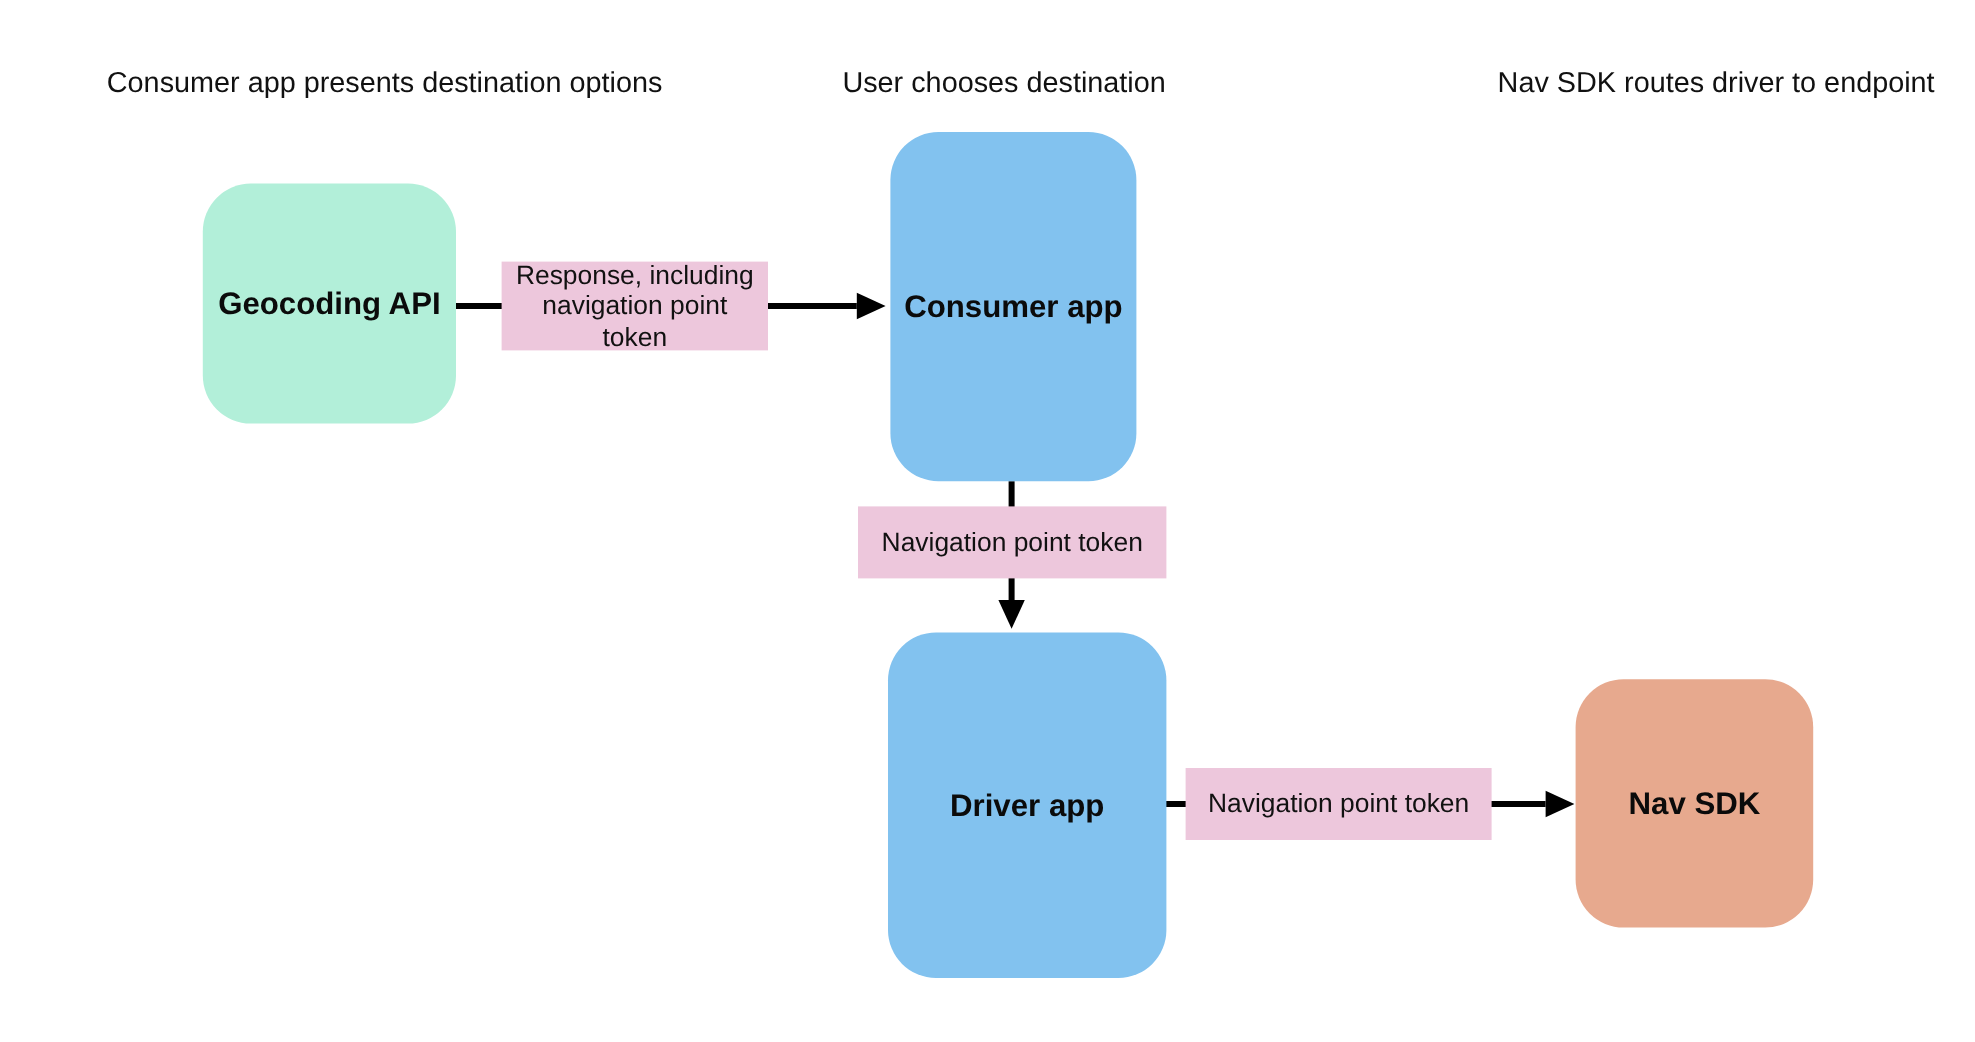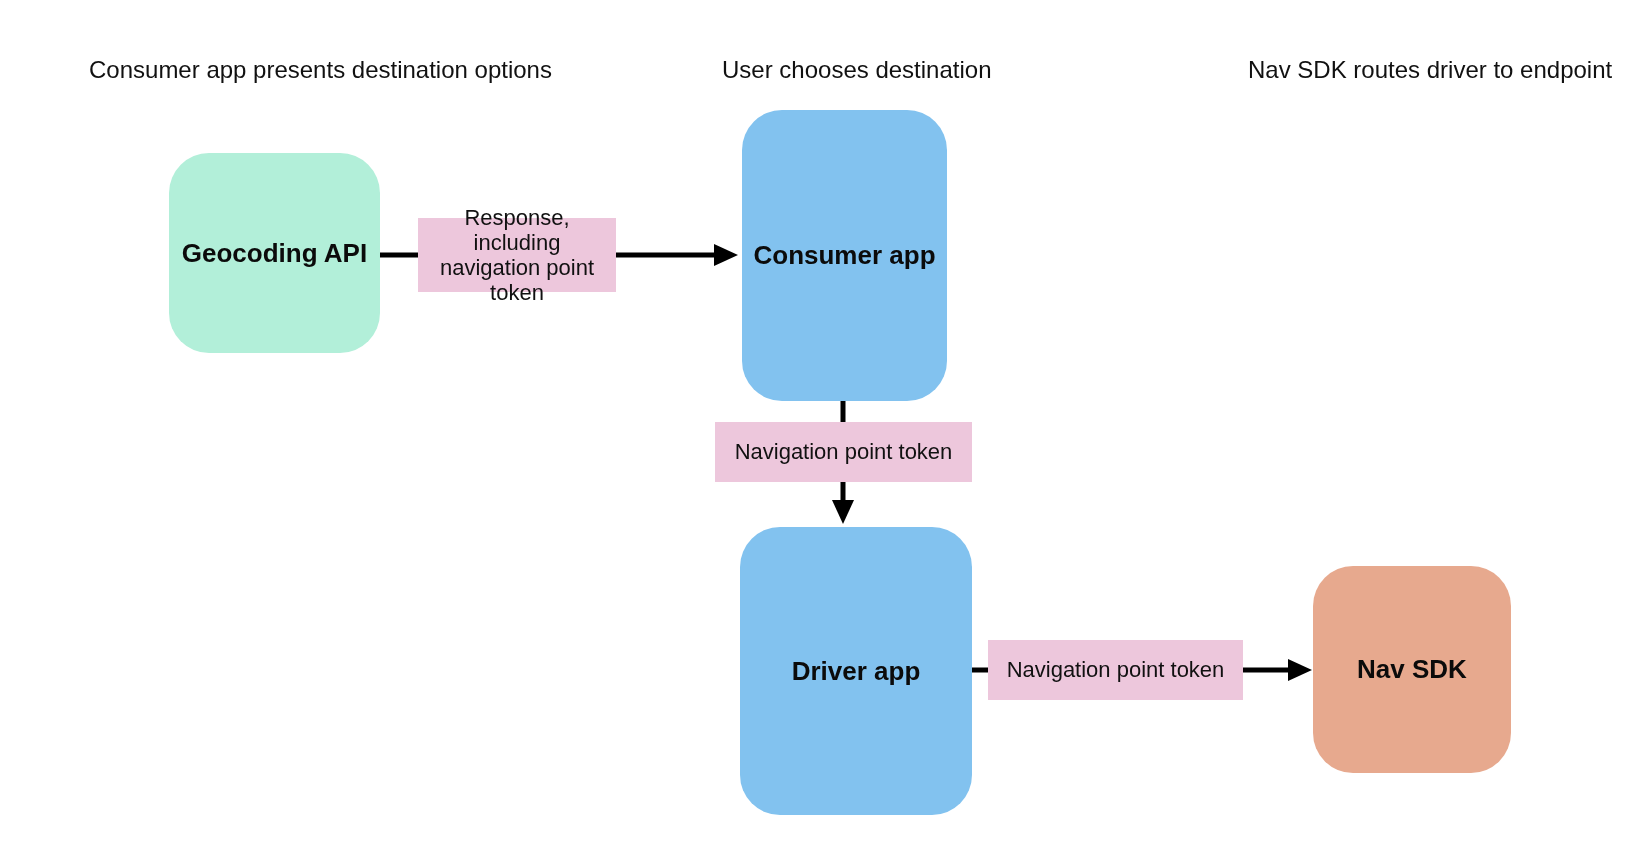--- a/index.html
+++ b/index.html
@@ -54,26 +54,26 @@
     width: 1646px;
     height: 868px;
     pointer-events: none;
   }
   
   .node-geocoding { left: 169px; top: 153px; width: 211px; height: 200px; }
   .node-consumer  { left: 742px; top: 110px; width: 205px; height: 291px; }
   .node-driver    { left: 740px; top: 527px; width: 232px; height: 288px; }
   .node-navsdk    { left: 1313px; top: 566px; width: 198px; height: 207px; }
   
-  .edge-label-1 { left: 418px; top: 218px; width: 198px; height: 74px; }
+  .edge-label-1 { left: 418px; top: 218px; width: 222px; height: 74px; }
   .edge-label-2 { left: 715px; top: 422px; width: 257px; height: 60px; }
   .edge-label-3 { left: 988px; top: 640px; width: 255px; height: 60px; }
   
   .col-header-1 { left: 57px; margin-left: 32px; }
-  .col-header-2 { left: 722px; }
+  .col-header-2 { left: 702px; }
   .col-header-3 { left: 1208px; margin-left: 40px; }
 </style>
 </head>
 <body>
 
 <div class="canvas">
 
   <div class="col-header col-header-1">Consumer app presents destination options</div>
   <div class="col-header col-header-2">User chooses destination</div>
   <div class="col-header col-header-3">Nav SDK routes driver to endpoint</div>

